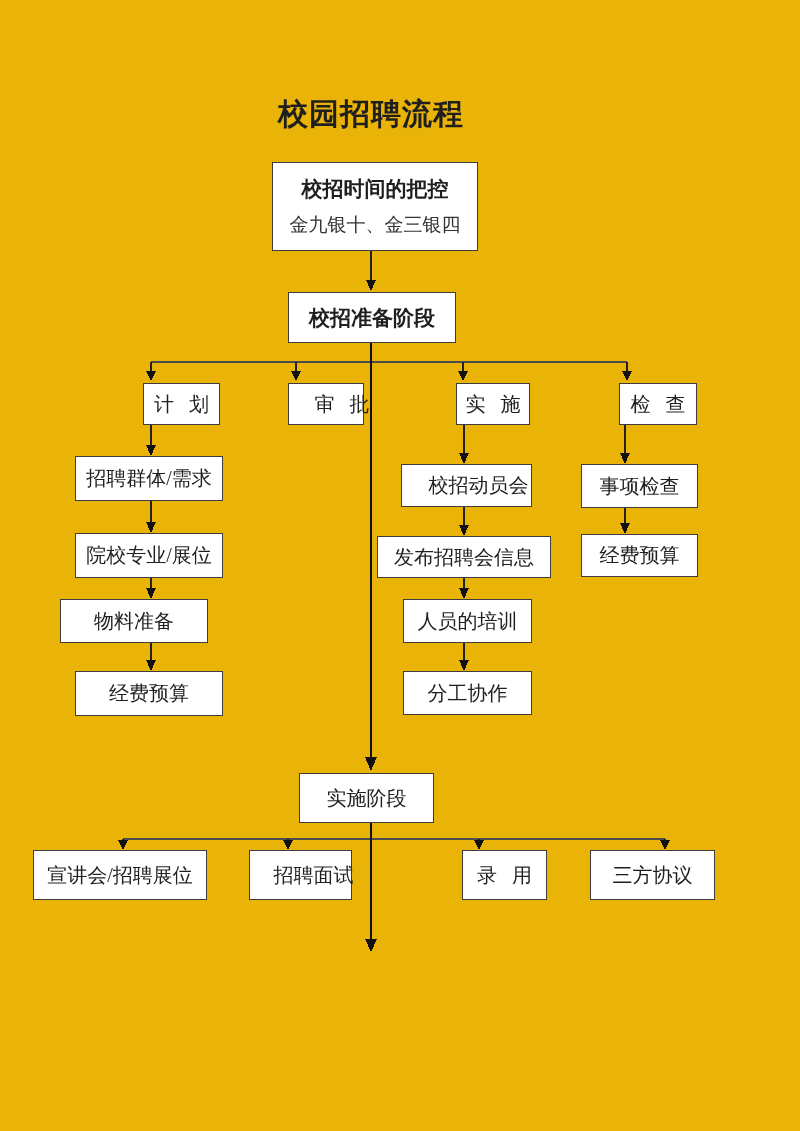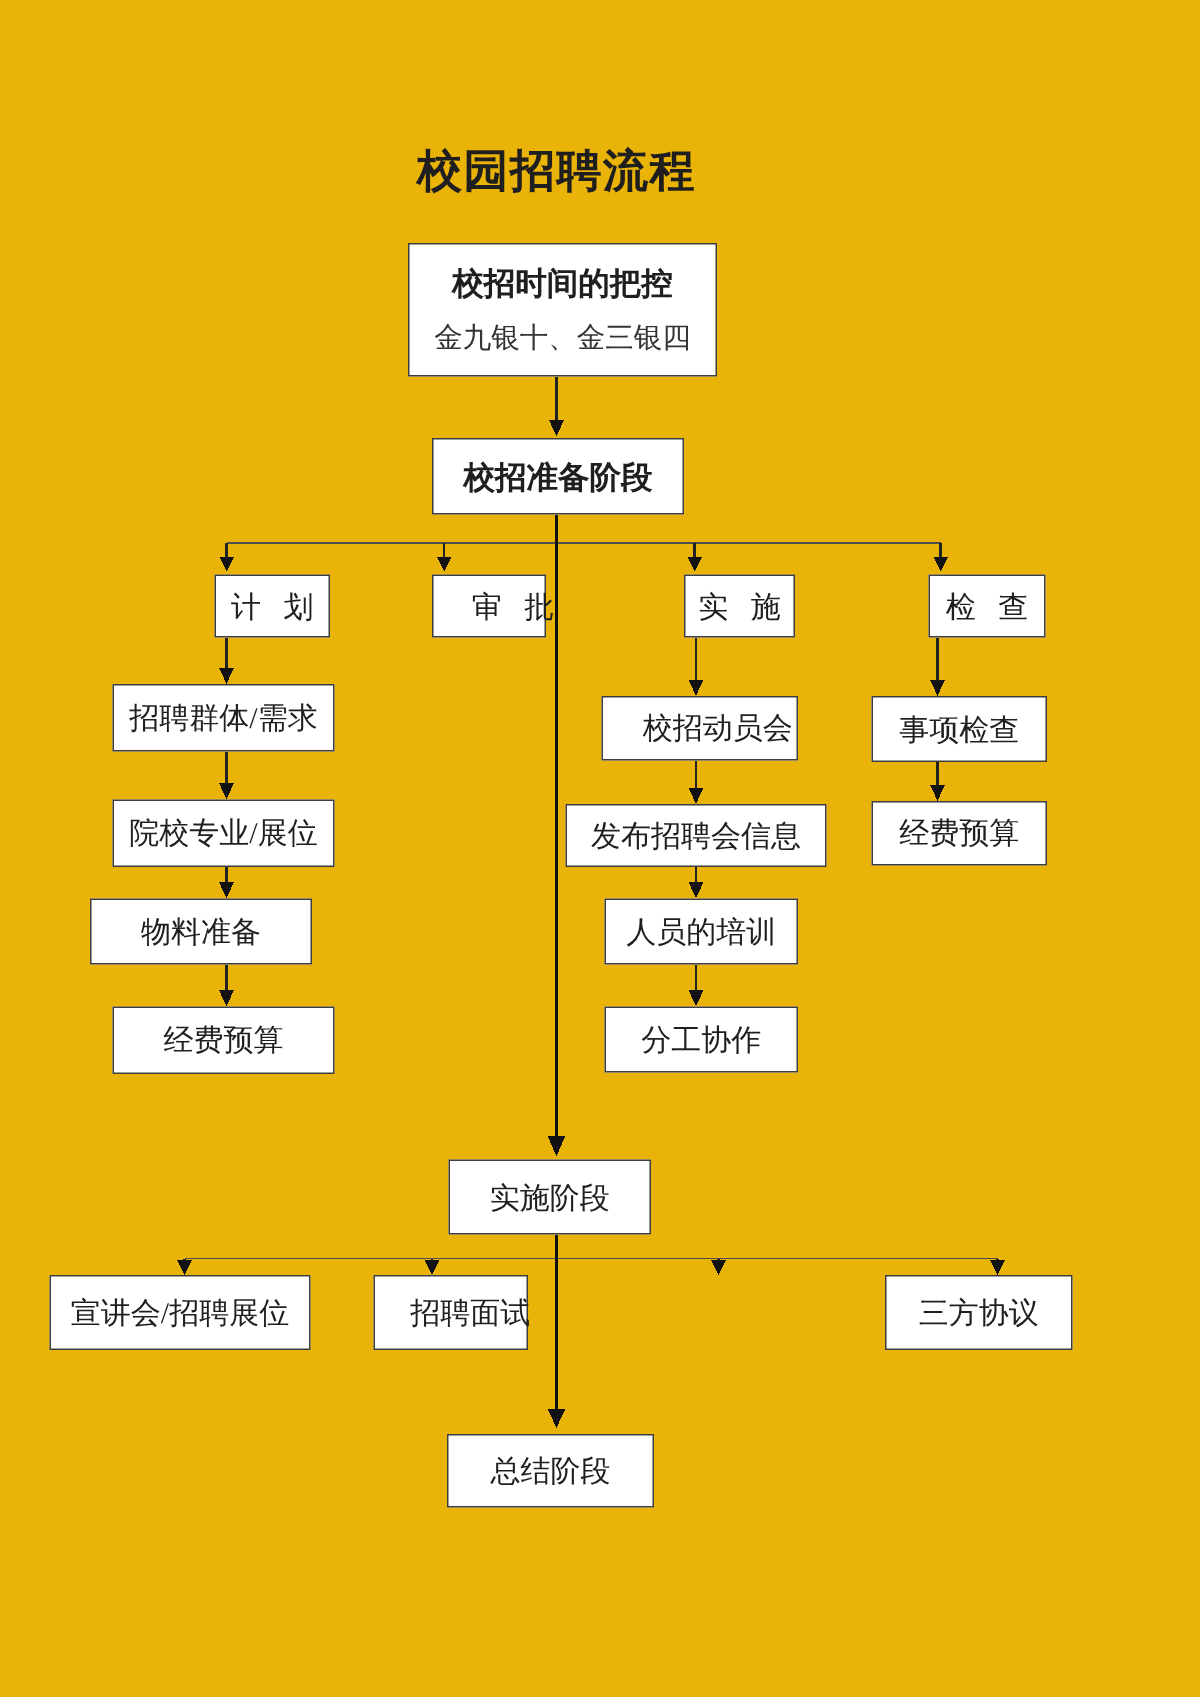--- a/index.html
+++ b/index.html
@@ -148,21 +148,21 @@
   <div class="node" style="left:299px;top:773px;width:135px;height:50px;">
     <span class="lbl">实施阶段</span>
   </div>
 
   <div class="node" style="left:33px;top:850px;width:174px;height:50px;">
     <span class="lbl">宣讲会/招聘展位</span>
   </div>
   <div class="node" style="left:249px;top:850px;width:103px;height:50px;padding-left:26px;">
     <span class="lbl">招聘面试</span>
   </div>
+  <div class="node spaced" style="left:432px;top:850px;width:85px;height:50px;">
+    <span class="lbl">录 用</span>
+  </div>
   <div class="node" style="left:590px;top:850px;width:125px;height:50px;">
     <span class="lbl">三方协议</span>
   </div>
 
-  <div class="node" style="left:298px;top:956px;width:138px;height:49px;">
-    <span class="lbl">总结阶段</span>
-  </div>
 
 </div>
 
 </body></html>

